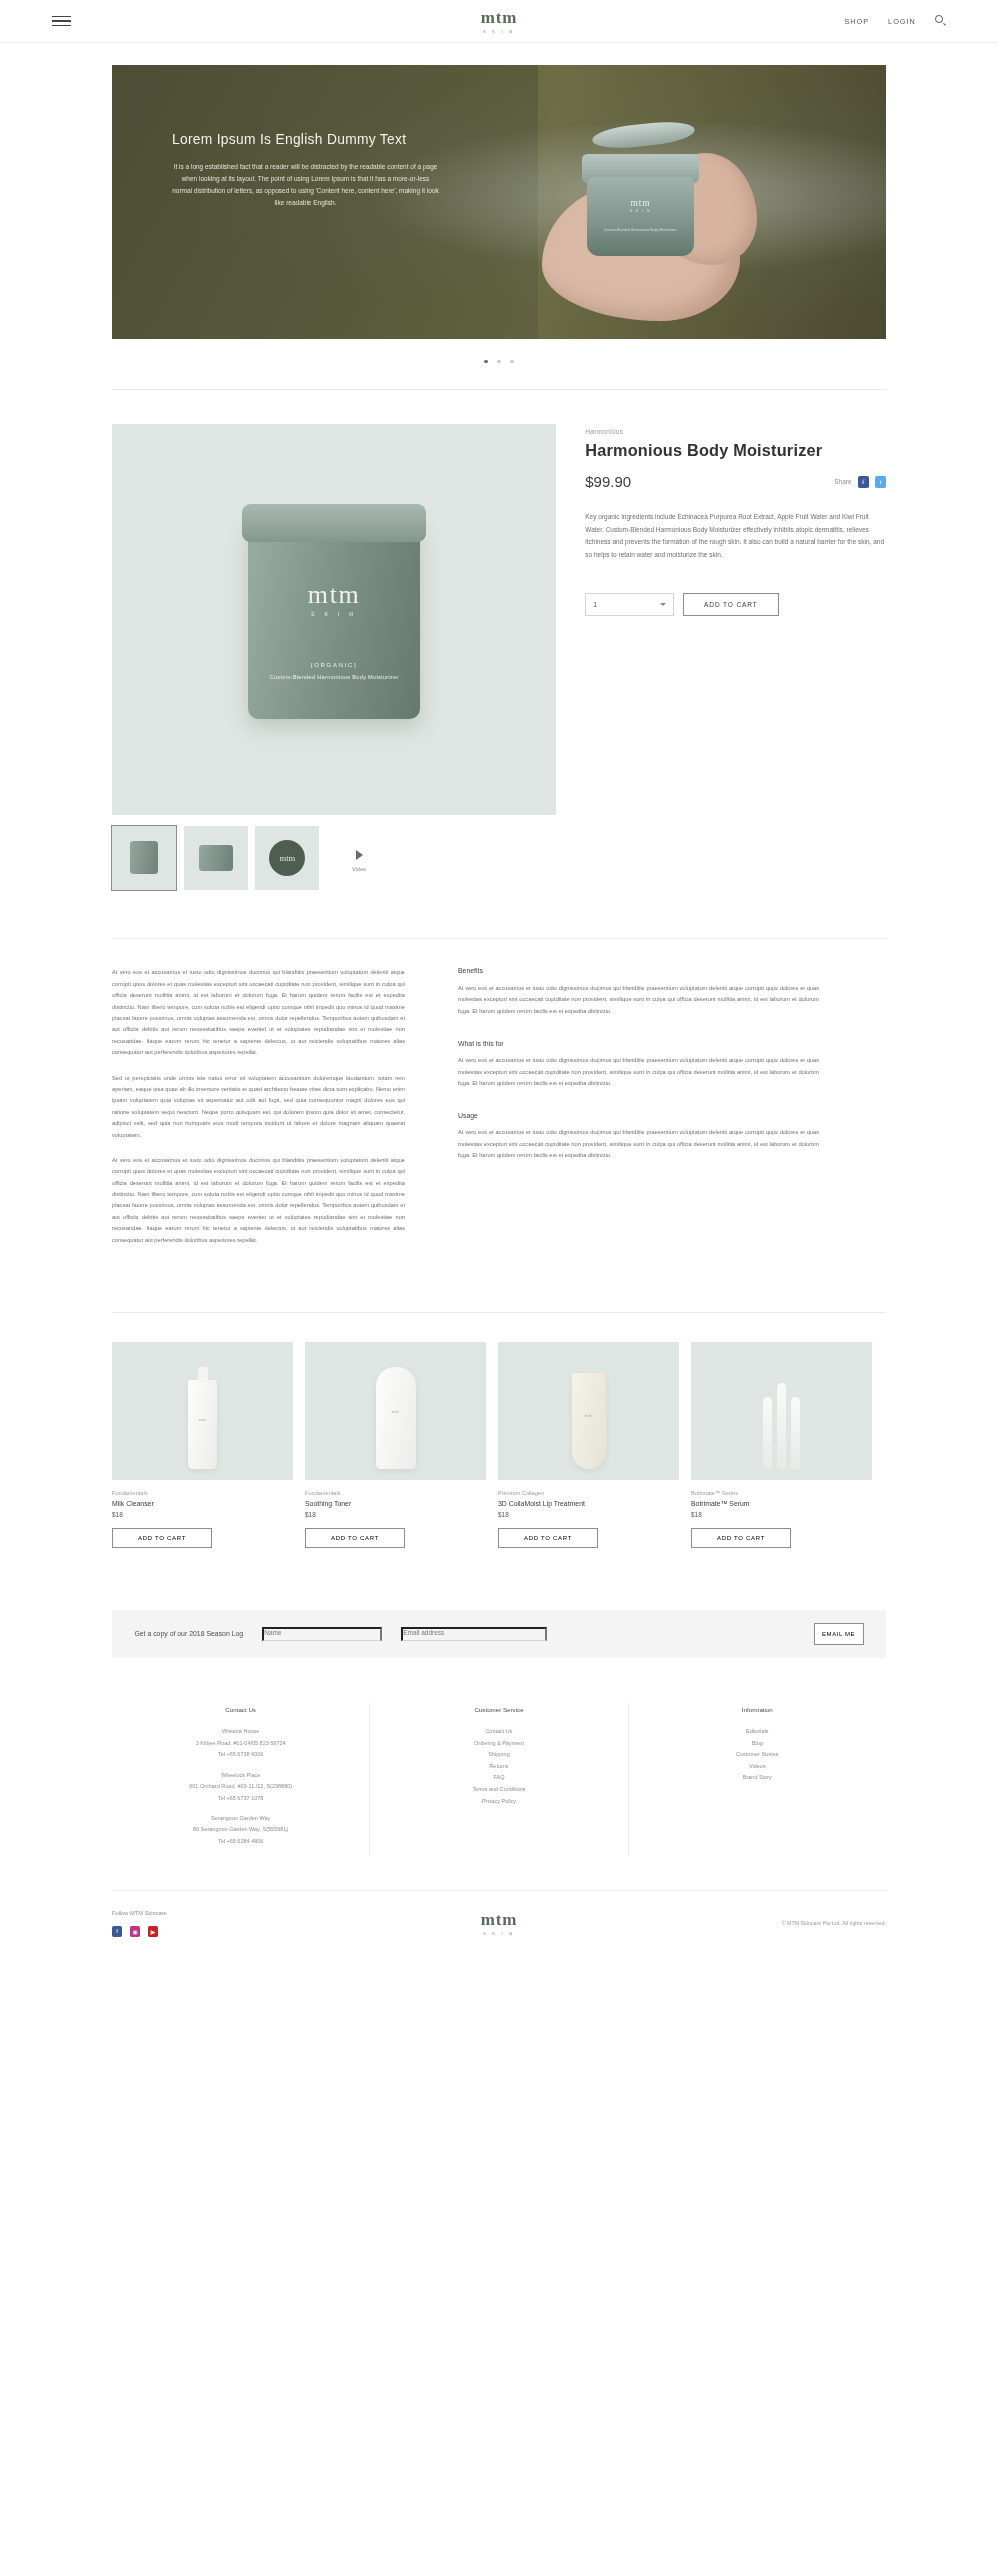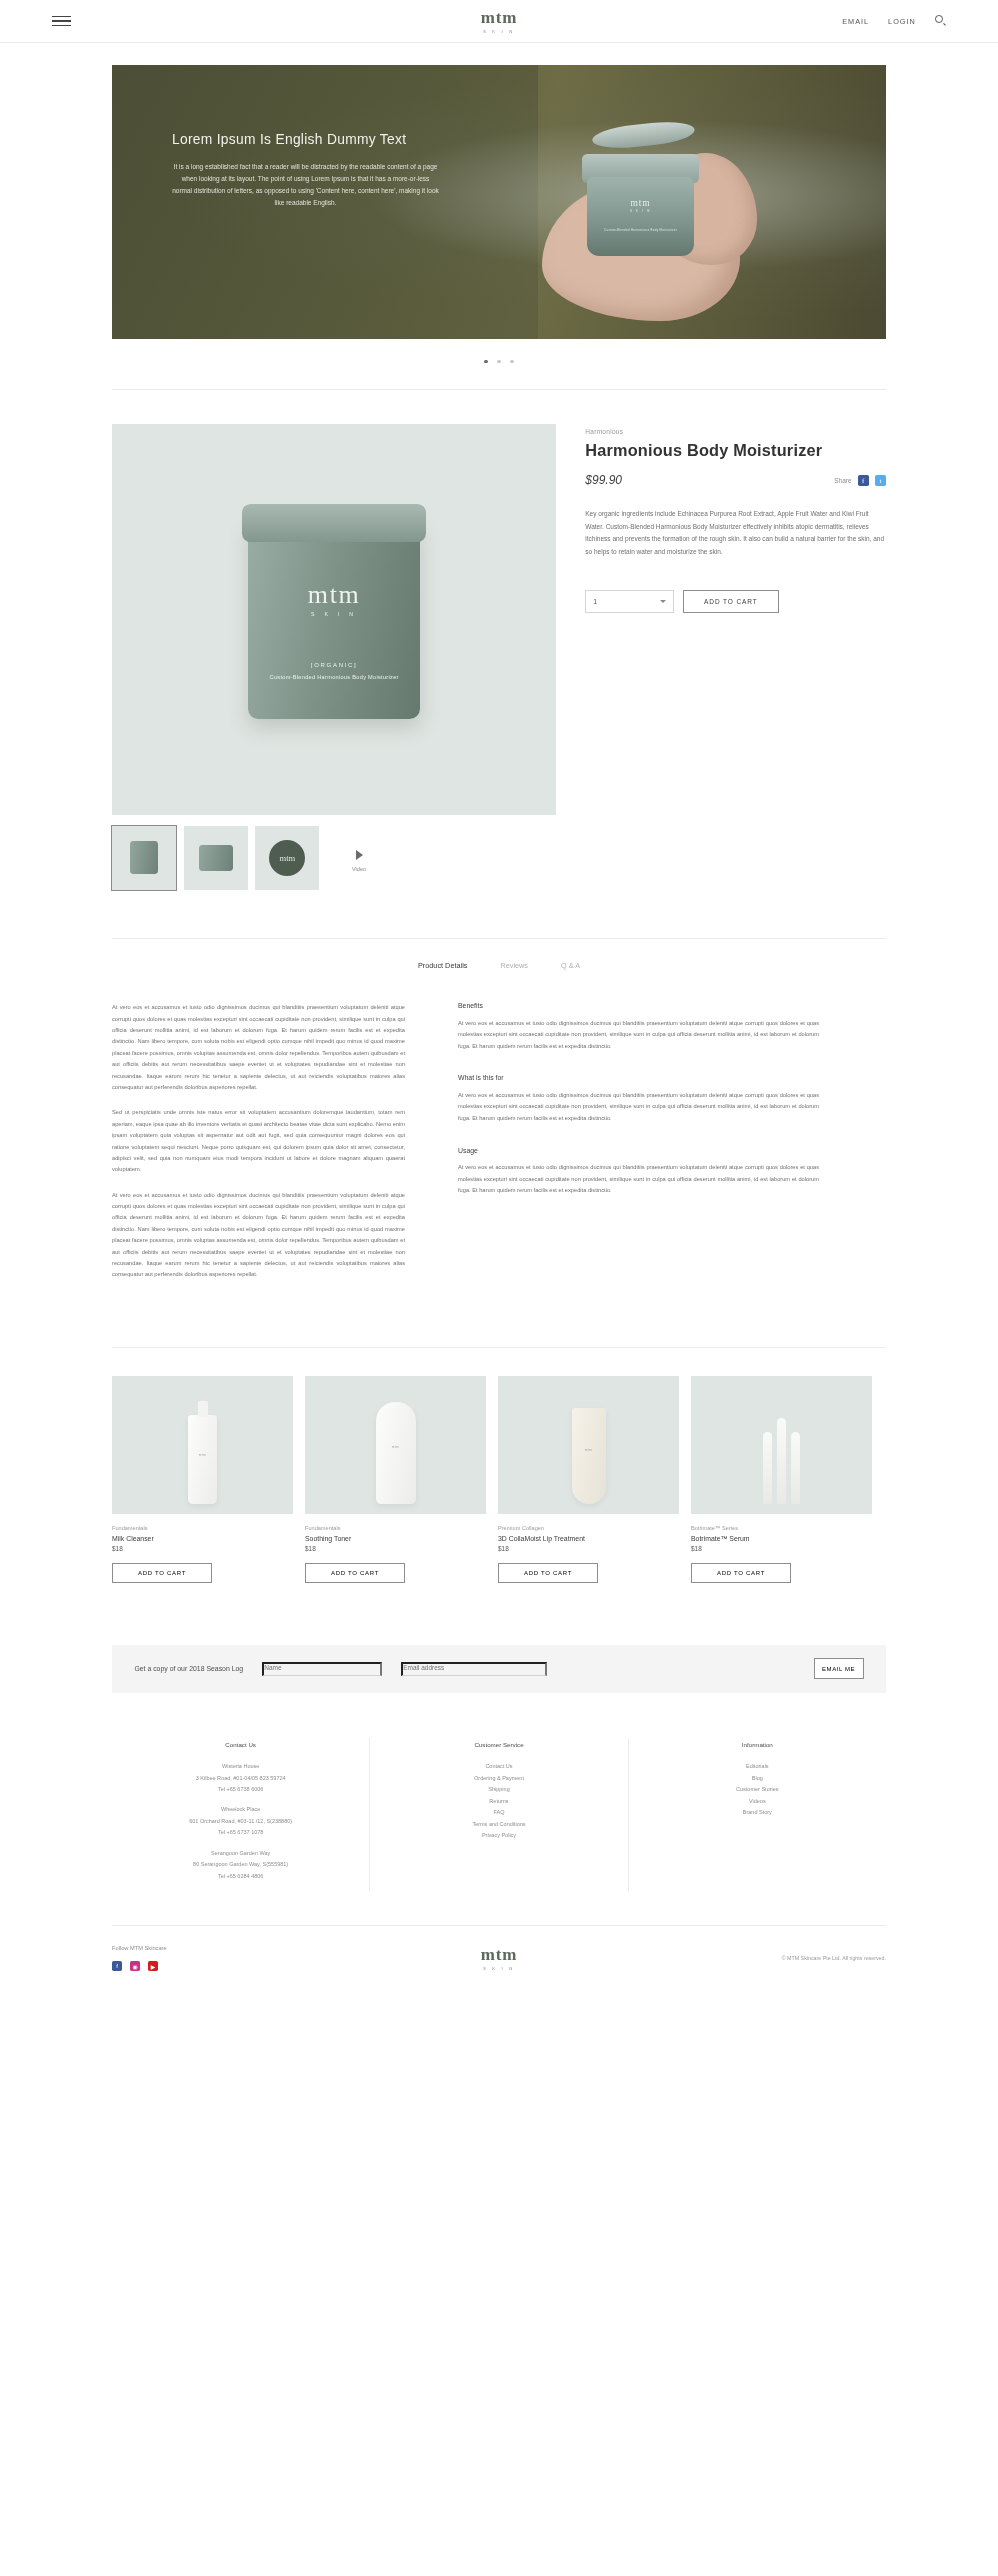--- a/index.html
+++ b/index.html
@@ -122,21 +122,21 @@
   .tj.wide { width: 34px; height: 26px;}
   .tj.round { width: 36px; height: 36px; border-radius:50%; background:#4f5d51; display:flex;align-items:center;justify-content:center;color:#dfe5e2;font-size:8.6px;font-family:"Liberation Serif",serif;}
   .vid { width: 64px; height: 64px; display:flex; flex-direction:column; align-items:center; justify-content:center; cursor:pointer;}
   .play { width:0;height:0;border-left:7.7px solid #6a6a6a;border-top:5.2px solid transparent;border-bottom:5.2px solid transparent;}
   .vid span { font-size:5.6px; color:#8a8a8a; margin-top:6px;}
 
   .info { width: 310px; padding-top: 3.4px;}
   .brandline { font-size: 6.5px; color: #9a9a9a; letter-spacing:0.3px; }
   .ptitle { font-size: 16.3px; font-weight: 700; color: #333; margin-top: 6px; letter-spacing:0.2px;}
   .price-row { display:flex; align-items:center; margin-top: 13.8px;}
-  .price { font-size: 12px; color:#3d3d3d;font-style:italic;}
+  .price { font-size: 15px; color:#3d3d3d;}
   .share { margin-left:auto; display:flex; align-items:center; gap:6px;}
   .share-label { font-size:6.5px; color:#8d8d8d;}
   .sq { width:11.2px;height:11.2px;border-radius:1.7px;display:flex;align-items:center;justify-content:center;color:#fff;font-size:6.9px;font-family:"Liberation Serif",serif; cursor:pointer;}
   .fb { background:#3b5998; }
   .tw { background:#55acee; }
   .desc { font-size: 6.5px; line-height: 1.95; color:#6f6f6f; margin-top: 20.6px; }
   .buyrow { display:flex; gap: 8.6px; margin-top: 31px; align-items:center;}
   .qty {
     width: 89px; height: 23px; border:0.9px solid #d5d5d5; background:#fff;
     font-size:6.9px; color:#555; padding: 0 6.9px; display:flex; align-items:center; cursor:pointer;
@@ -215,21 +215,21 @@
     <div class="burger">
         <span></span>
         <span></span>
         <span></span>
       </div>
     <div class="logo-wrap">
       <div class="logo-main">mtm</div>
       <div class="logo-sub">S K I N</div>
     </div>
     <div class="header-right">
-      <a class="header-link">EMAIL</a>
+      <a class="header-link">SHOP</a>
       <a class="header-link">LOGIN</a>
       <span class="search-ico">
           <i></i>
           <b></b>
         </span>
     </div>
   </div>
 
   <div class="hero-outer">
     <div class="hero">
@@ -308,25 +308,20 @@
           <span>1</span>
           <span class="chev"></span>
         </div>
         <button class="addcart">ADD TO CART</button>
       </div>
     </div>
   </div>
 
   <div class="rule2"></div>
 
-  <div class="tabs">
-    <div class="tab active">Product Details</div>
-    <div class="tab">Reviews</div>
-    <div class="tab">Q &amp; A</div>
-  </div>
 
   <div class="details">
     <div class="det-left">
       <p>At vero eos et accusamus et iusto odio dignissimos ducimus qui blanditiis praesentium voluptatum deleniti atque corrupti quos dolores et quas molestias excepturi sint occaecati cupiditate non provident, similique sunt in culpa qui officia deserunt mollitia animi, id est laborum et dolorum fuga. Et harum quidem rerum facilis est et expedita distinctio. Nam libero tempore, cum soluta nobis est eligendi optio cumque nihil impedit quo minus id quod maxime placeat facere possimus, omnis voluptas assumenda est, omnis dolor repellendus. Temporibus autem quibusdam et aut officiis debitis aut rerum necessitatibus saepe eveniet ut et voluptates repudiandae sint et molestiae non recusandae. Itaque earum rerum hic tenetur a sapiente delectus, ut aut reiciendis voluptatibus maiores alias consequatur aut perferendis doloribus asperiores repellat.</p>
       <p>Sed ut perspiciatis unde omnis iste natus error sit voluptatem accusantium doloremque laudantium, totam rem aperiam, eaque ipsa quae ab illo inventore veritatis et quasi architecto beatae vitae dicta sunt explicabo. Nemo enim ipsam voluptatem quia voluptas sit aspernatur aut odit aut fugit, sed quia consequuntur magni dolores eos qui ratione voluptatem sequi nesciunt. Neque porro quisquam est, qui dolorem ipsum quia dolor sit amet, consectetur, adipisci velit, sed quia non numquam eius modi tempora incidunt ut labore et dolore magnam aliquam quaerat voluptatem.</p>
       <p>At vero eos et accusamus et iusto odio dignissimos ducimus qui blanditiis praesentium voluptatum deleniti atque corrupti quos dolores et quas molestias excepturi sint occaecati cupiditate non provident, similique sunt in culpa qui officia deserunt mollitia animi, id est laborum et dolorum fuga. Et harum quidem rerum facilis est et expedita distinctio. Nam libero tempore, cum soluta nobis est eligendi optio cumque nihil impedit quo minus id quod maxime placeat facere possimus, omnis voluptas assumenda est, omnis dolor repellendus. Temporibus autem quibusdam et aut officiis debitis aut rerum necessitatibus saepe eveniet ut et voluptates repudiandae sint et molestiae non recusandae. Itaque earum rerum hic tenetur a sapiente delectus, ut aut reiciendis voluptatibus maiores alias consequatur aut perferendis doloribus asperiores repellat.</p>
     </div>
     <div class="det-right">
       <div class="det-h">Benefits</div>
       <p>At vero eos et accusamus et iusto odio dignissimos ducimus qui blanditiis praesentium voluptatum deleniti atque corrupti quos dolores et quas molestias excepturi sint occaecati cupiditate non provident, similique sunt in culpa qui officia deserunt mollitia animi, id est laborum et dolorum fuga. Et harum quidem rerum facilis est et expedita distinctio.</p>

